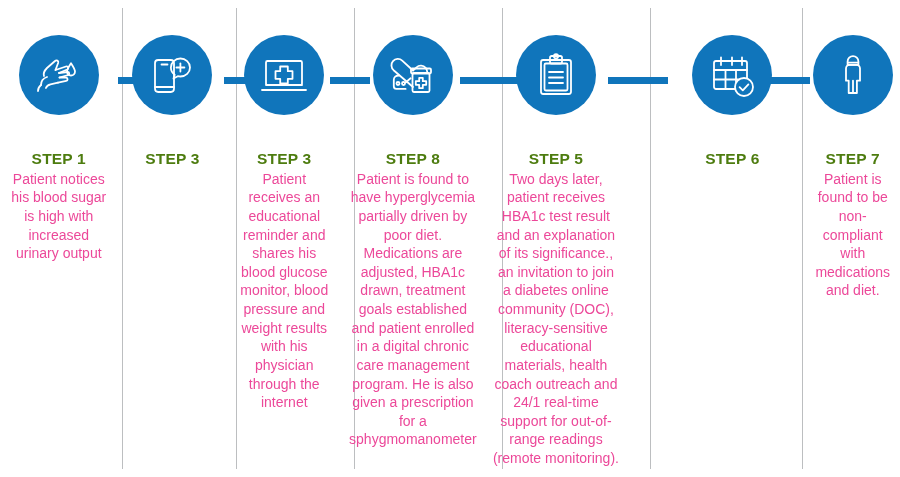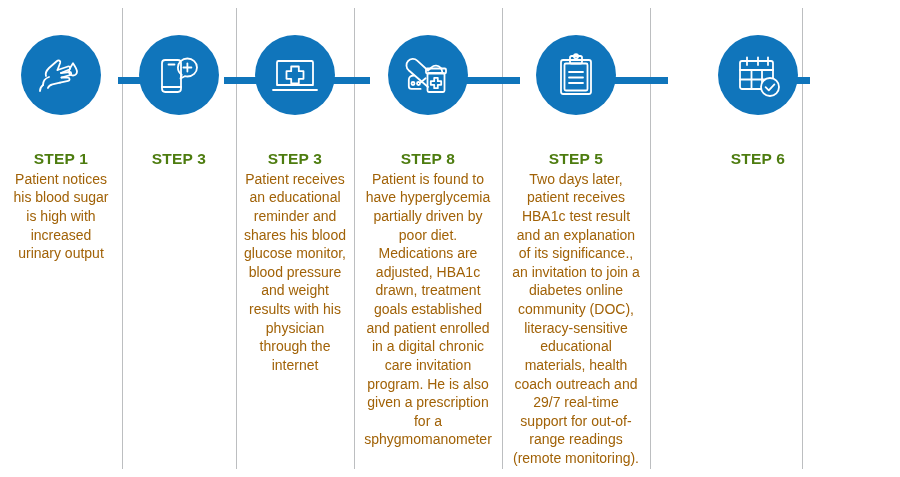--- a/index.html
+++ b/index.html
@@ -95,21 +95,21 @@
     line-height: 1.15;
     margin: 0 0 2px 0;
     text-align: center;
     white-space: nowrap;
   }
 
   .step-text {
     font-size: 14px;
     line-height: 1.33;
     text-align: center;
-    color: #a16207;
+    color: #ec4899;
     margin: 0;
     padding: 0 2px;
     word-wrap: break-word;
     hyphens: none;
   }
 
   
   .w1 { width: 122px; }
   .w2 { width: 114px; }
   .w3 { width: 118px; }
@@ -208,41 +208,41 @@
               <circle cx="16.5" cy="34.5" r="1.5"></circle>
               <path d="M18.6 33.5l5-4.2"></path>
               <rect x="25.5" y="24" width="17" height="19" rx="1.4"></rect>
               <rect x="24" y="19.5" width="20" height="5" rx="1.2"></rect>
               <path d="M32.2 28.8h3.6v3.4h3.4v3.6h-3.4v3.4h-3.6v-3.4h-3.4v-3.6h3.4z"></path>
             </svg>
           </span>
         </div>
       </div>
       <div class="step-label">STEP 8</div>
-      <div class="step-text">Patient is found to have hyperglycemia partially driven by poor diet. Medications are adjusted, HBA1c drawn, treatment goals established and patient enrolled in a digital chronic care invitation program. He is also given a prescription for a sphygmomanometer</div>
+      <div class="step-text">Patient is found to have hyperglycemia partially driven by poor diet. Medications are adjusted, HBA1c drawn, treatment goals established and patient enrolled in a digital chronic care management program. He is also given a prescription for a sphygmomanometer</div>
     </div>
 
     <div class="step w5">
       <div class="circle-wrap">
         <div class="circle">
           <span>
             <svg width="52" height="52" viewBox="0 0 52 52" fill="none" stroke="#ffffff" stroke-width="1.8" stroke-linecap="round" stroke-linejoin="round">
               <rect x="11" y="11" width="30" height="34" rx="2.2"></rect>
               <rect x="14.5" y="14.5" width="23" height="27" rx="1.4"></rect>
               <rect x="20" y="7" width="12" height="7.5" rx="1.6"></rect>
               <circle cx="26" cy="7.2" r="2.1"></circle>
               <line x1="19" y1="23" x2="33" y2="23"></line>
               <line x1="19" y1="28.5" x2="33" y2="28.5"></line>
               <line x1="19" y1="34" x2="33" y2="34"></line>
             </svg>
           </span>
         </div>
       </div>
       <div class="step-label">STEP 5</div>
-      <div class="step-text">Two days later, patient receives HBA1c test result and an explanation of its significance., an invitation to join a diabetes online community (DOC), literacy-sensitive educational materials, health coach outreach and 29/7 real-time support for out-of-range readings (remote monitoring).</div>
+      <div class="step-text">Two days later, patient receives HBA1c test result and an explanation of its significance., an invitation to join a diabetes online community (DOC), literacy-sensitive educational materials, health coach outreach and 24/1 real-time support for out-of-range readings (remote monitoring).</div>
     </div>
 
     <div class="step w6">
       <div class="circle-wrap">
         <div class="circle">
           <span>
             <svg width="52" height="52" viewBox="0 0 52 52" fill="none" stroke="#ffffff" stroke-width="1.8" stroke-linecap="round" stroke-linejoin="round">
               <rect x="8" y="12" width="33" height="28" rx="2"></rect>
               <line x1="8" y1="21" x2="41" y2="21"></line>
               <line x1="15" y1="8.5" x2="15" y2="16"></line>
@@ -253,15 +253,31 @@
               <line x1="8" y1="30.5" x2="41" y2="30.5"></line>
               <circle cx="38" cy="38" r="9" fill="#1075bb"></circle>
               <path d="M33.6 38.2l3.2 3.2 5.6-6"></path>
             </svg>
           </span>
         </div>
       </div>
       <div class="step-label">STEP 6</div>
     </div>
 
+    <div class="step w7">
+      <div class="circle-wrap">
+        <div class="circle">
+          <span>
+            <svg width="52" height="52" viewBox="0 0 52 52" fill="none" stroke="#ffffff" stroke-width="1.8" stroke-linecap="round" stroke-linejoin="round">
+              <path d="M20.6 12.5a5.4 5.4 0 1 1 10.8 0v3.4H20.6z"></path>
+              <line x1="20.8" y1="13.6" x2="31.2" y2="13.6"></line>
+              <path d="M19 19.5c0-2 1.6-3.6 3.6-3.6h6.8c2 0 3.6 1.6 3.6 3.6v12.2h-3.1V44h-8.2V31.7H19z"></path>
+              <line x1="26" y1="31.7" x2="26" y2="44"></line>
+            </svg>
+          </span>
+        </div>
+      </div>
+      <div class="step-label">STEP 7</div>
+      <div class="step-text">Patient is found to be non-compliant with medications and diet.</div>
+    </div>
 
   </div>
 </div>
 
 </body></html>

